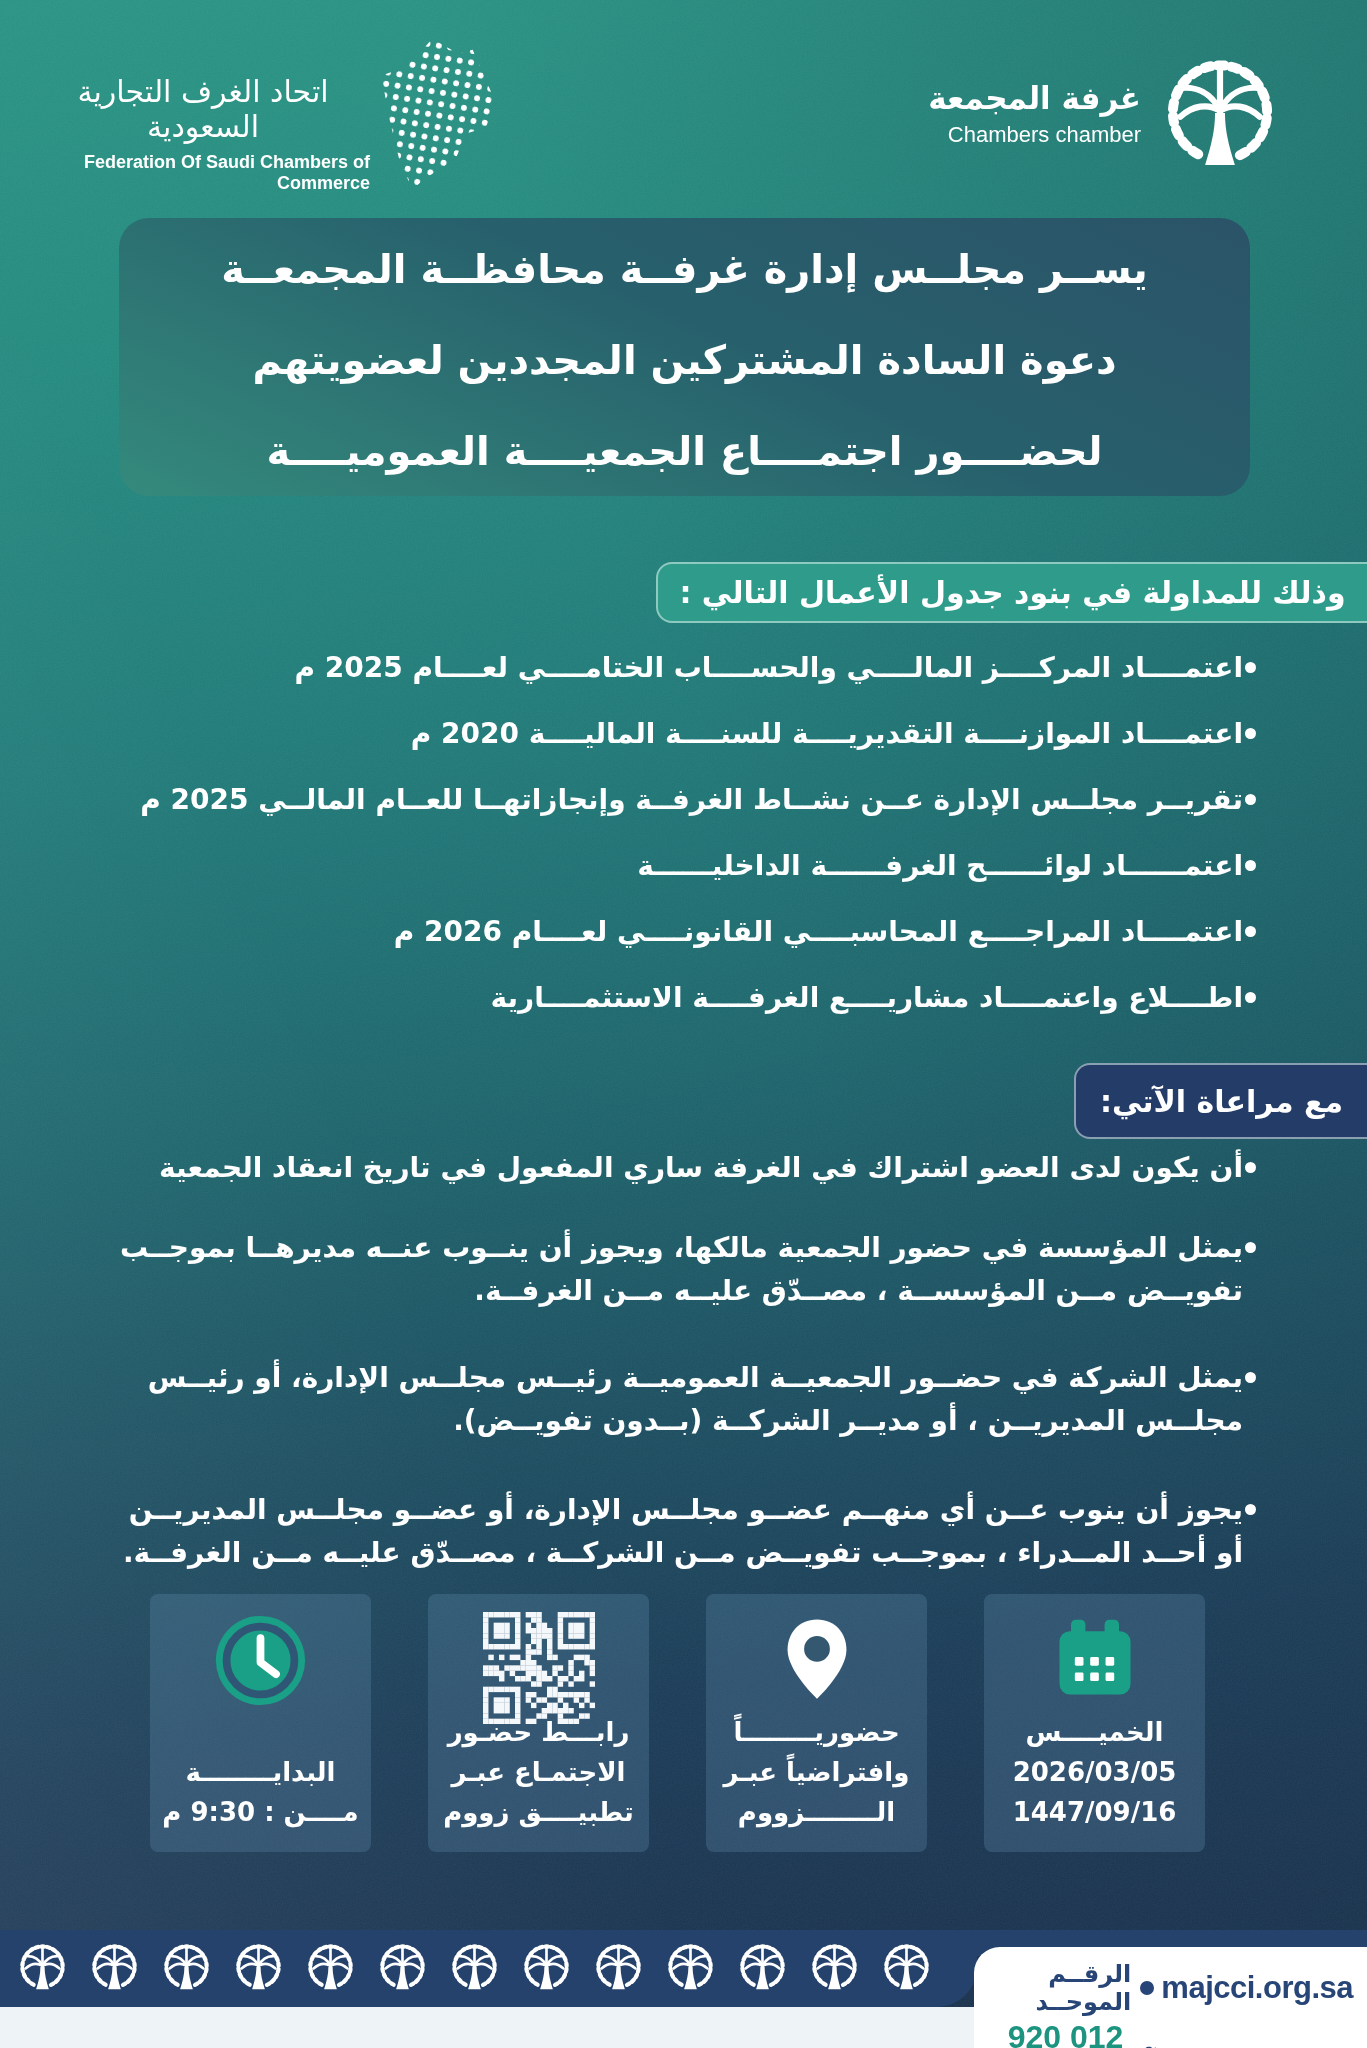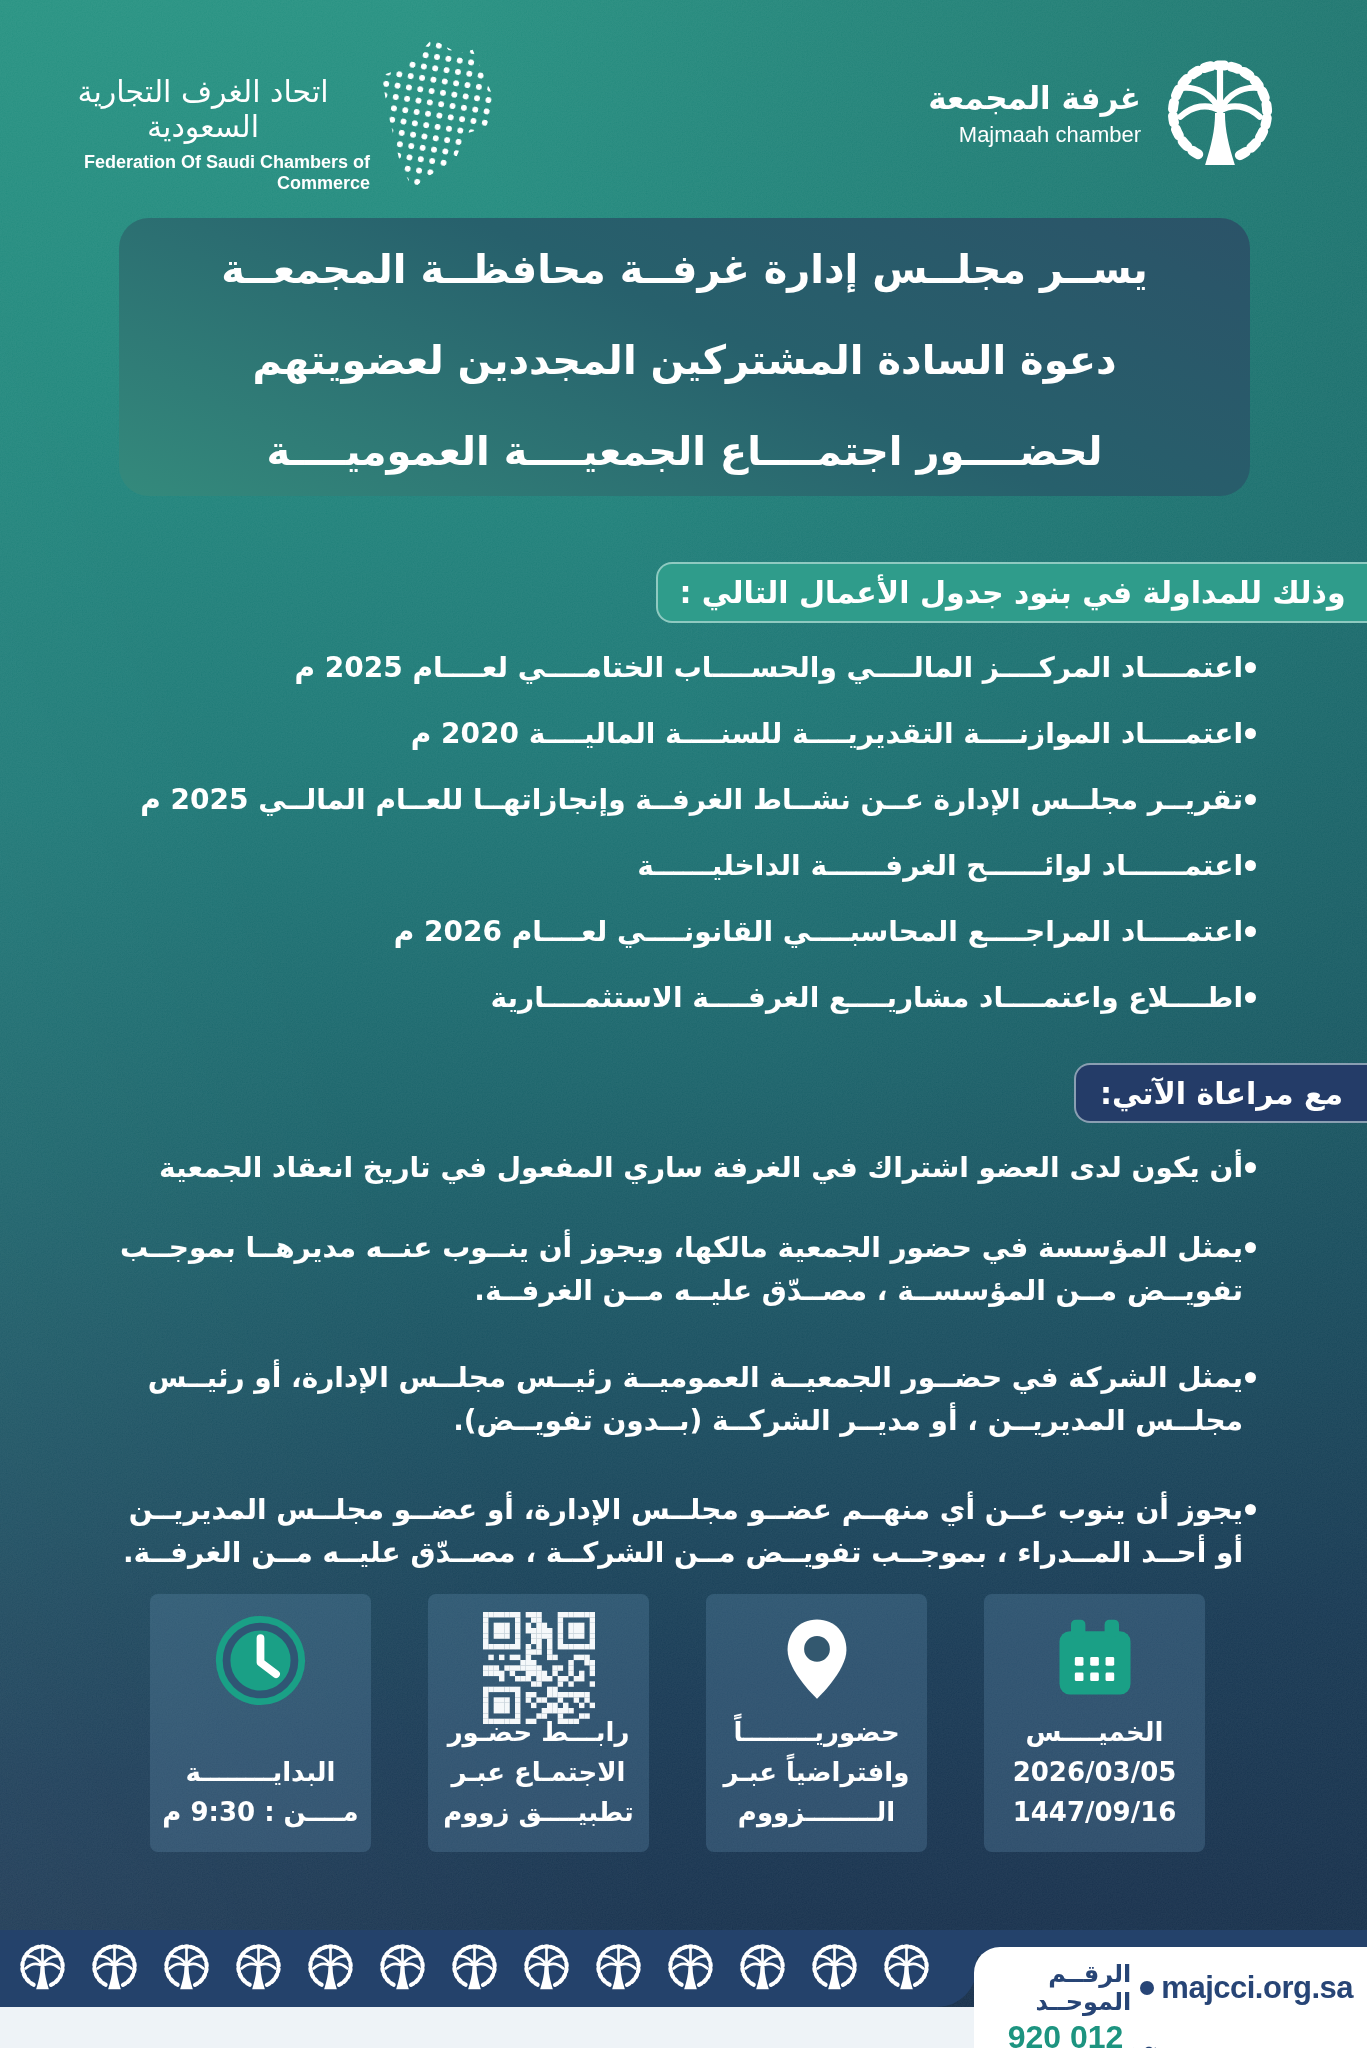--- a/index.html
+++ b/index.html
@@ -34,21 +34,21 @@
   }
   .hero-line { color:#fff; font-weight:bold; font-size:40px; line-height:79px; text-align:center; direction:rtl; white-space:nowrap; }
 
   
   .badge {
     position:absolute; right:0; color:#fff; font-weight:bold; font-size:30px; direction:rtl;
     display:flex; align-items:center; justify-content:center;
     border:2px solid rgba(223,240,238,0.55); border-right:none; border-radius:16px 0 0 16px;
   }
   .agenda-badge { left:656px; top:562px; height:61px; background:#2f9c8b; }
-  .notes-badge  { left:1074px; top:1063px; height:60px; background:#243c68; }
+  .notes-badge  { left:1074px; top:1063px; height:76px; background:#243c68; }
 
   
   .list { position:absolute; left:90px; right:111px; list-style:none; }
   .agenda-list { top:649px; }
   .notes-list { top:1146px; }
   .list li { display:flex; direction:rtl; align-items:center; gap:2px; color:#fff; font-weight:bold; font-size:28px; line-height:37px; text-align:right; }
   .agenda-list li { margin-bottom:29px; }
   .notes-list li { align-items:flex-start; line-height:43px; white-space:pre-line; }
   .notes-list li:nth-child(1) { margin-bottom:37px; }
   .notes-list li:nth-child(2) { margin-bottom:44px; }
@@ -110,21 +110,21 @@
   </svg>
 
   <div class="fsc-block">
     <div class="fsc-ar">اتحاد الغرف التجارية السعودية</div>
     <div class="fsc-en">Federation Of Saudi Chambers of Commerce</div>
   </div>
   <div class="map-icon"></div>
 
   <div class="chamber-block">
     <div class="chamber-ar">غرفة المجمعة</div>
-    <div class="chamber-en">Majmaah chamber</div>
+    <div class="chamber-en">Chambers chamber</div>
   </div>
   <svg class="chamber-logo" viewBox="0 0 100 100">
       <use href="#palm-sym"></use>
     </svg>
 
   <div class="hero">
     <div class="hero-line">يســر مجلــس إدارة غرفــة محافظــة المجمعــة</div>
     <div class="hero-line">دعوة السادة المشتركين المجددين لعضويتهم</div>
     <div class="hero-line">لحضــــور اجتمــــاع الجمعيــــة العموميــــة</div>
   </div>

